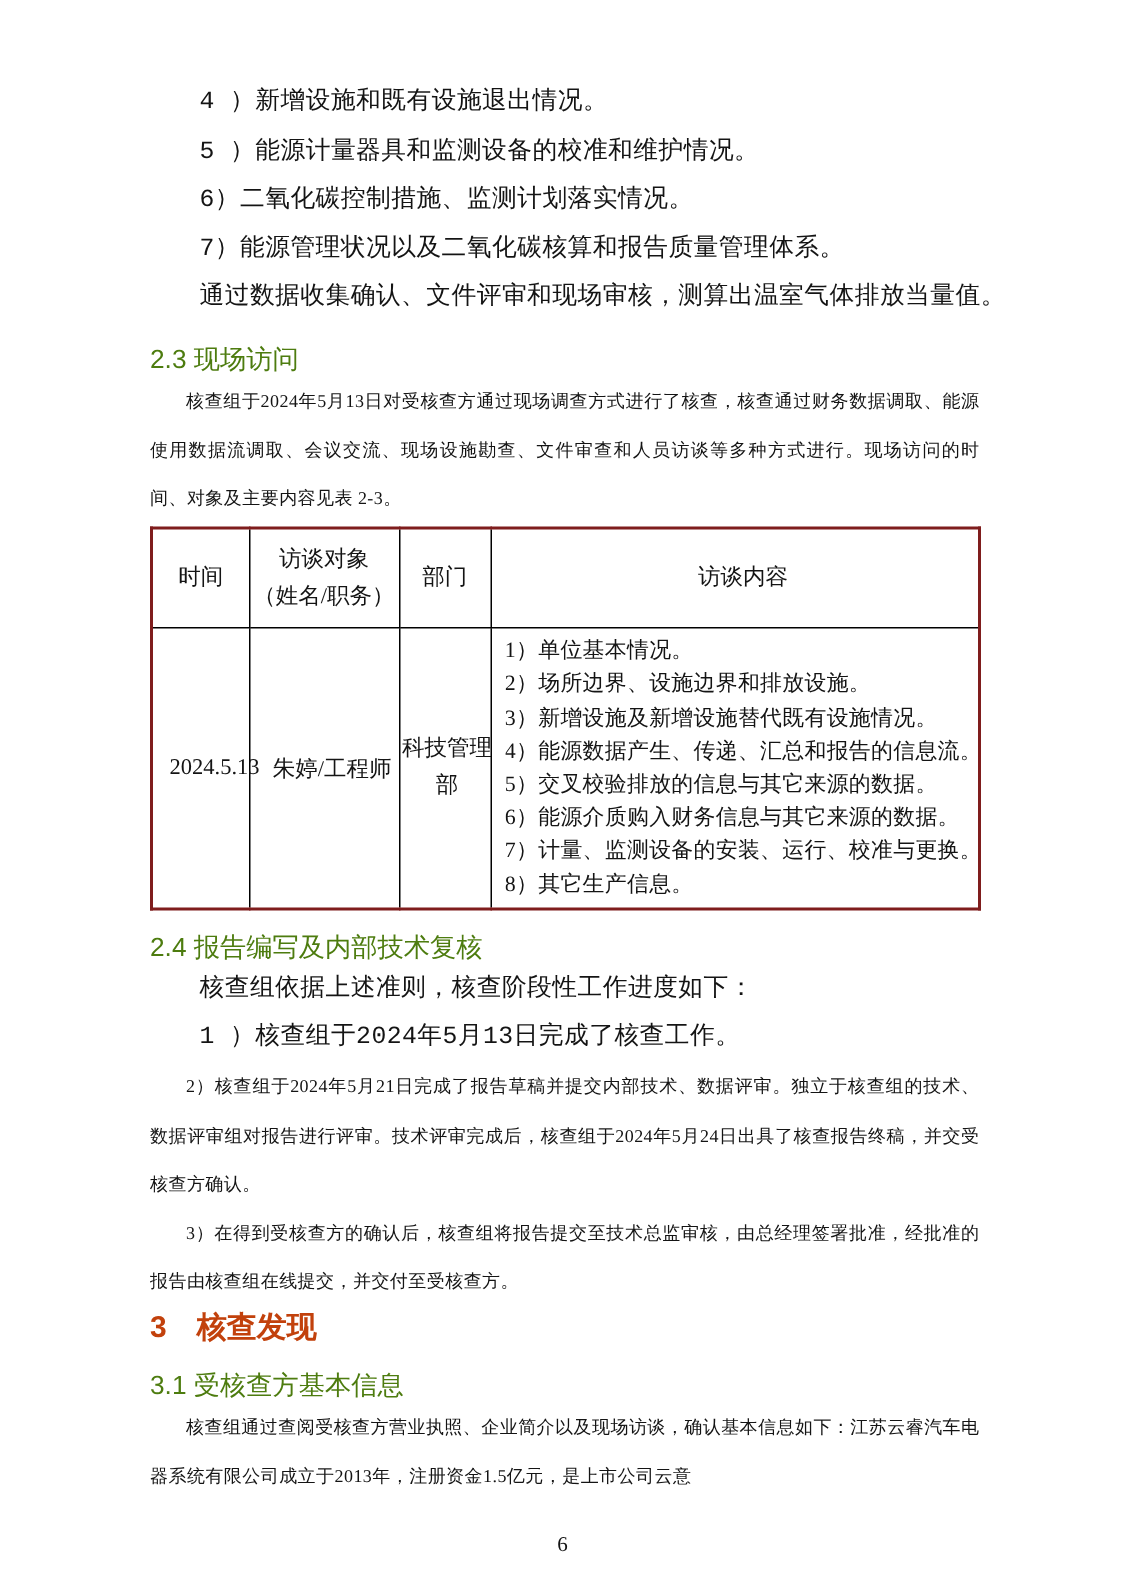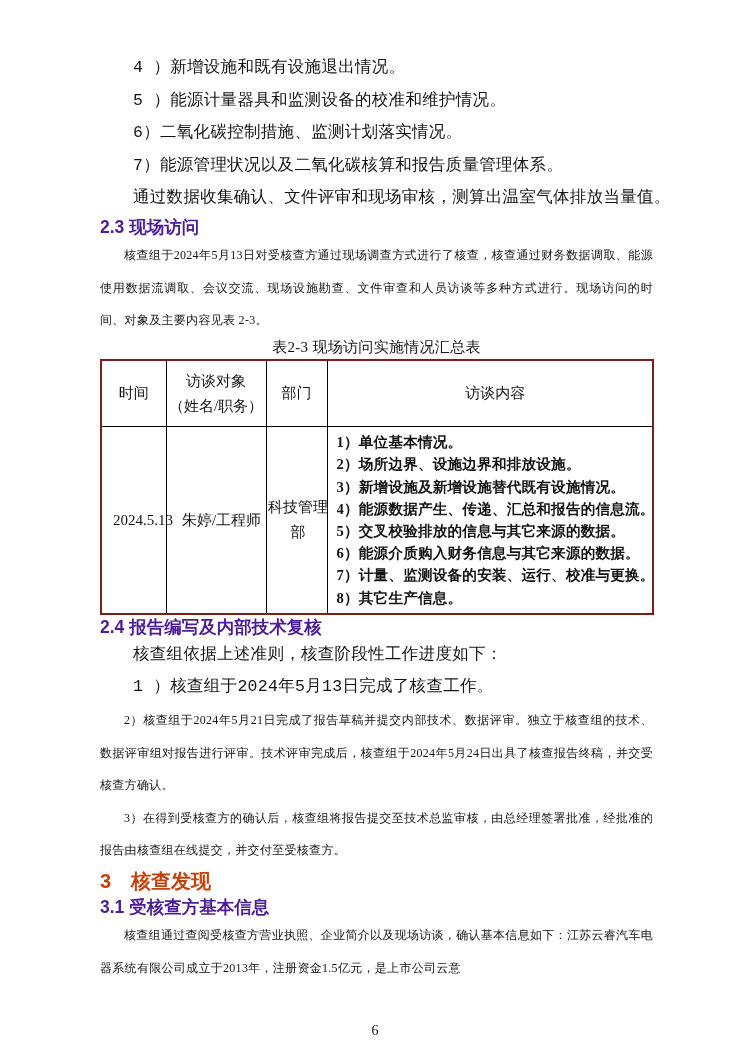--- a/index.html
+++ b/index.html
@@ -30,25 +30,25 @@
   .t-para {
     font-size: 12px;
     line-height: 32.6px;
     letter-spacing: 0.3px;
     text-indent: 2em;
     text-align: justify;
   }
   .indent2 { padding-left: 0; text-indent: 2em; }
   h2.sec {
     font-family: "Liberation Sans", "DejaVu Sans", sans-serif;
-    font-weight: bold;
+    font-weight: normal;
     font-size: 17.5px;
     line-height: 24px;
-    margin-top: 0;
-    color: #4c1d95;
+    margin-top: 12px;
+    color: #4d7c0f;
   }
   h1.sec {
     font-family: "Liberation Sans", "DejaVu Sans", sans-serif;
     font-weight: bold;
     font-size: 20px;
     line-height: 28px;
     margin-top: 0px;
     color: #c2410c;
   }
   .caption {
@@ -85,21 +85,20 @@
     text-align: center;
     line-height: 25px;
   }
   td.c-content { padding: 4px 6px 4px 9px; }
   .c-item {
     font-size: 14.6px;
     line-height: 22.2px;
     letter-spacing: 0.2px;
     white-space: nowrap;
     overflow: hidden;
-    font-weight: bold;
   }
   .h-2-4 { margin-top: 14px; }
   .h-3-1 { margin-top: 8px; }
   .page-number {
     position: absolute;
     left: 0; right: 0;
     top: 1023px;
     text-align: center;
     font-size: 14px;
     color: #141414;
@@ -113,21 +112,20 @@
 
     <p class="t-line indent2">4 ）新增设施和既有设施退出情况。</p>
     <p class="t-line indent2">5 ）能源计量器具和监测设备的校准和维护情况。</p>
     <p class="t-line indent2">6）二氧化碳控制措施、监测计划落实情况。</p>
     <p class="t-line indent2">7）能源管理状况以及二氧化碳核算和报告质量管理体系。</p>
     <p class="t-line indent2">通过数据收集确认、文件评审和现场审核，测算出温室气体排放当量值。</p>
 
     <h2 class="sec">2.3 现场访问</h2>
     <p class="t-para">核查组于2024年5月13日对受核查方通过现场调查方式进行了核查，核查通过财务数据调取、能源使用数据流调取、会议交流、现场设施勘查、文件审查和人员访谈等多种方式进行。现场访问的时间、对象及主要内容见表 2-3。</p>
 
-    <div class="caption">表2-3  现场访问实施情况汇总表</div>
 
     <table class="visit">
       <colgroup>
         <col style="width:65px">
         <col style="width:100px">
         <col style="width:61px">
         <col style="width:326px">
       </colgroup>
       <tbody>
         <tr class="hdr">

